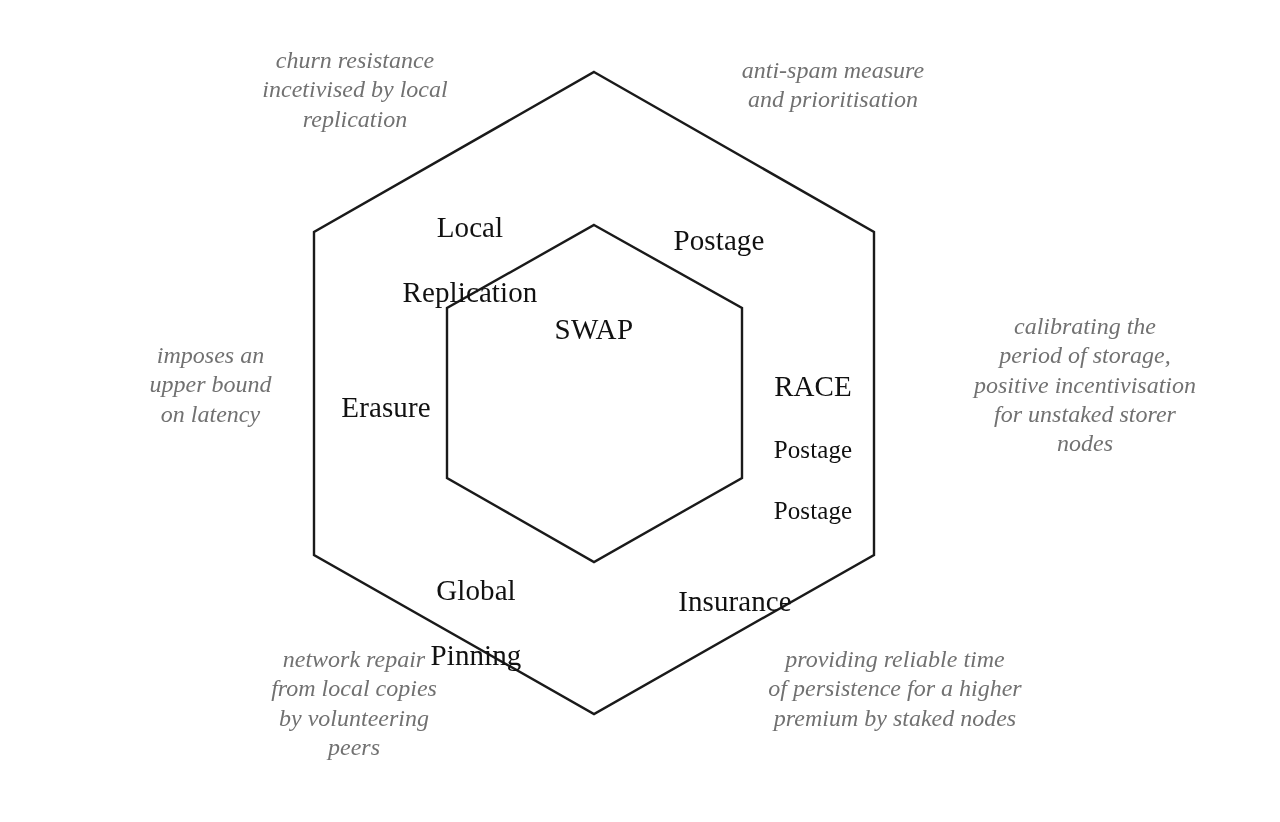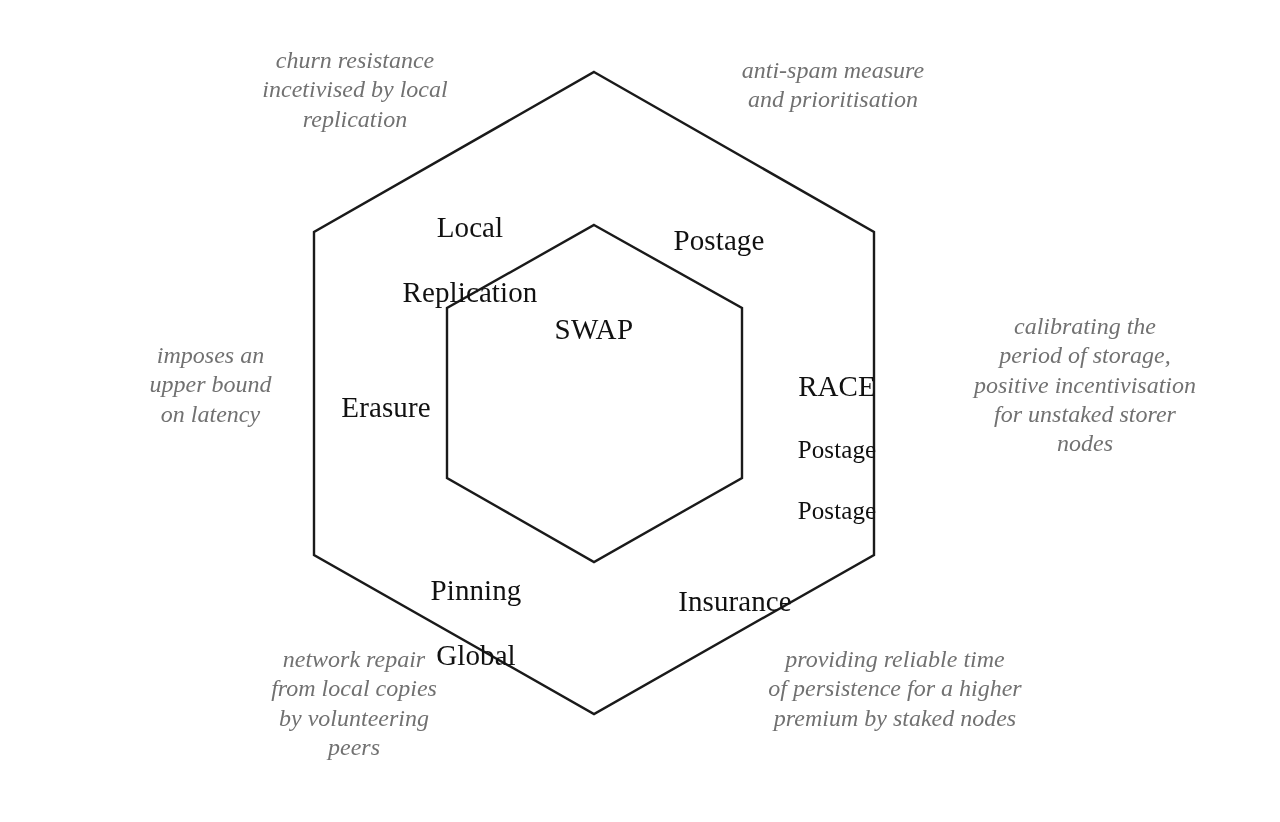--- a/index.html
+++ b/index.html
@@ -88,33 +88,33 @@
 
   <div class="lbl node-label" style="left:379px; top:180px; width:182px;">
     <span class="big">Local</span>
     <span class="big">Replication</span>
   </div>
 
   <div class="lbl node-label" style="left:633px; top:193px; width:172px;">
     <span class="big">Postage</span>
   </div>
 
-  <div class="lbl node-label" style="left:740px; top:339px; width:146px;padding-left:24px;">
+  <div class="lbl node-label" style="left:740px; top:339px; width:146px;">
     <span class="big">RACE</span>
     <span class="sub">Postage</span>
     <span class="sub">Postage</span>
   </div>
 
   <div class="lbl node-label" style="left:652px; top:554px; width:166px;">
     <span class="big">Insurance</span>
   </div>
 
   <div class="lbl node-label" style="left:390px; top:543px; width:172px;">
+    <span class="big">Global</span>
     <span class="big">Pinning</span>
-    <span class="big">Global</span>
   </div>
 
   <div class="lbl node-label" style="left:316px; top:360px; width:140px;">
     <span class="big">Erasure</span>
   </div>
 
   <div class="annot" style="left:210px; top:46px; width:290px;">churn resistance
 incetivised by local
 replication</div>
 

